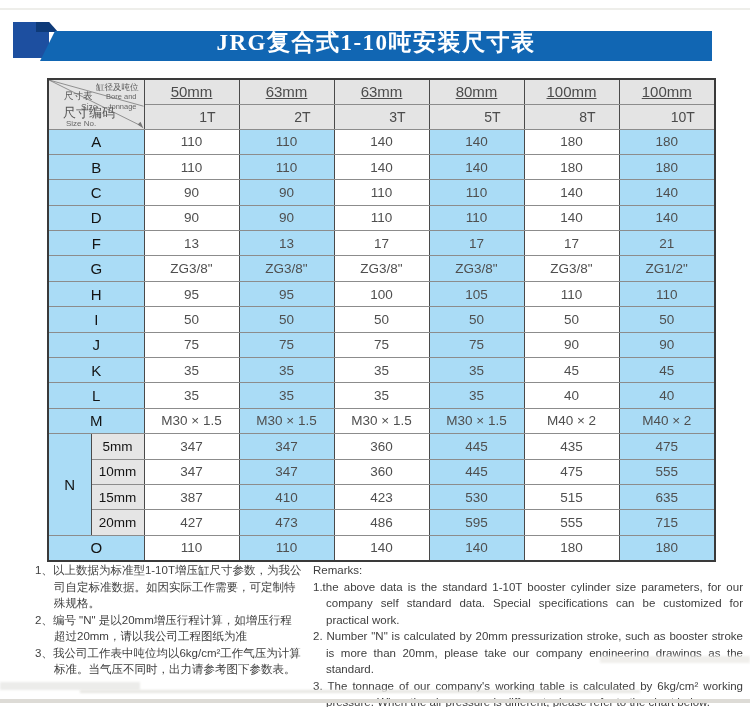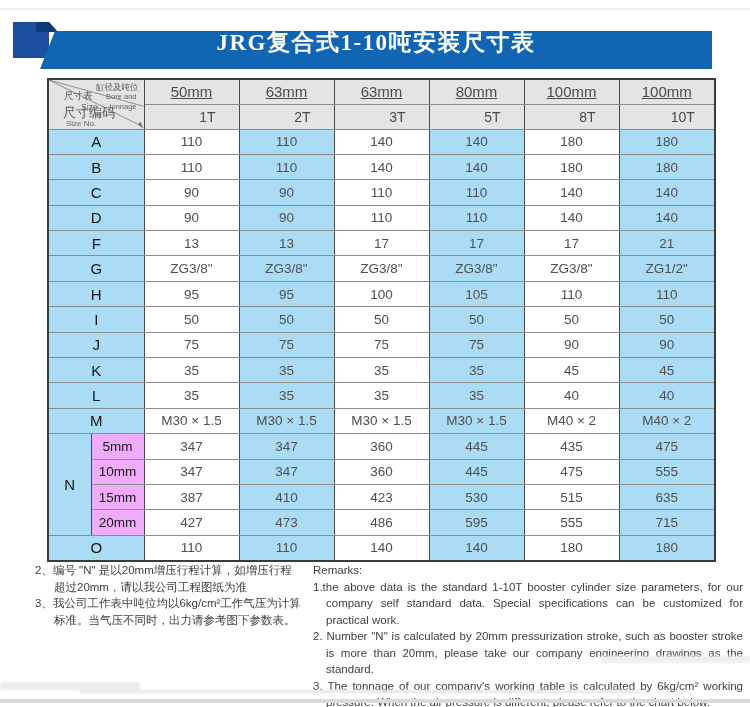--- a/index.html
+++ b/index.html
@@ -2,38 +2,38 @@
 <html><head>
 <meta charset="utf-8">
 <style>
   html,body{margin:0;padding:0;}
   body{width:750px;height:707px;background:#ffffff;position:relative;overflow:hidden;
        font-family:"Liberation Sans",sans-serif;}
   
   .banner-square{position:absolute;left:13px;top:22px;width:36px;height:36px;background:#1d4fa0;z-index:1;}
   .banner-fold{position:absolute;left:36px;top:22px;width:22px;height:10px;background:#0e3a78;
        clip-path:polygon(0 0,60% 0,100% 100%,0 100%);z-index:1;}
-  .banner{position:absolute;left:40px;top:31px;width:672px;height:38px;background:#1166b3;z-index:2;
+  .banner{position:absolute;left:40px;top:31px;width:672px;height:30px;background:#1166b3;z-index:2;
        clip-path:polygon(15px 0,100% 0,100% 100%,0 100%);
        color:#fff;text-align:center;font-family:"Liberation Serif",serif;font-weight:bold;}
   .banner-title{font-size:23px;line-height:24px;letter-spacing:1.5px;margin-top:0;}
   .banner-subtitle{font-size:13.5px;line-height:13px;letter-spacing:0.4px;}
   
   table.dim-table{position:absolute;left:47px;top:78px;width:667px;height:482px;
        border-collapse:collapse;table-layout:fixed;border:2px solid #3a3a3a;}
   .dim-table th,.dim-table td{border-left:1px solid #4a4a4a;border-right:1px solid #4a4a4a;
        border-top:1px solid #8c8c8c;border-bottom:1px solid #8c8c8c;
        padding:0;text-align:center;vertical-align:middle;overflow:hidden;white-space:nowrap;}
   thead tr{height:25px;}
   tbody tr{height:25.4px;}
   thead th{background:#e4e4e4;color:#4b4b4b;font-weight:normal;}
   th.bore{font-size:15px;text-decoration:underline;}
   th.ton{font-size:14px;padding-left:32px;}
   td.lbl{background:#aadcf6;color:#141414;font-size:15px;}
-  td.sub{background:#f0abfc;color:#141414;font-size:13.5px;}
+  td.sub{background:#e5e5e5;color:#141414;font-size:13.5px;}
   td.d{background:#ffffff;color:#4f4f4f;font-size:13.5px;}
   td.d.alt{background:#aadcf6;}
   th.corner{position:relative;padding:0;}
   .corner-svg{position:absolute;left:0;top:0;width:100%;height:100%;}
   .corner span{position:absolute;color:#555;line-height:10px;padding-left:8px;}
   .c-size-cn{left:7px;top:11px;font-size:9.5px;}
   .c-size-en{left:24px;top:22px;font-size:8.5px;color:#666 !important;}
   .c-bore-cn{right:5px;top:2px;font-size:8.5px;}
   .c-bore-en{right:7px;top:12px;font-size:7.5px;width:42px;text-align:right;line-height:8px;color:#666 !important;white-space:normal;}
   .c-no-cn{left:6px;top:28px;font-size:13px;}
@@ -259,20 +259,21 @@
         <td class="d alt">140</td>
         <td class="d">180</td>
         <td class="d alt">180</td>
       </tr>
     </tbody>
 </table>
 
 <div class="remarks">
   <div class="remarks-cn">
     <div id="cn-items">
+        <div class="cn-item">1、以上数据为标准型1-10T增压缸尺寸参数，为我公司自定标准数据。如因实际工作需要，可定制特殊规格。</div>
         <div class="cn-item">2、编号 "N" 是以20mm增压行程计算，如增压行程超过20mm，请以我公司工程图纸为准</div>
         <div class="cn-item">3、我公司工作表中吨位均以6kg/cm²工作气压为计算标准。当气压不同时，出力请参考图下参数表。</div>
       </div>
   </div>
   <div class="remarks-en">
     <div class="r-head">Remarks:</div>
     <div id="en-items">
         <div class="en-item">1.the above data is the standard 1-10T booster cylinder size parameters, for our company self standard data. Special specifications can be customized for practical work.</div>
         <div class="en-item">2. Number "N" is calculated by 20mm pressurization stroke, such as booster stroke is more than 20mm, please take our company engineering drawings as the standard.</div>
         <div class="en-item">3. The tonnage of our company's working table is calculated by 6kg/cm² working pressure. When the air pressure is different, please refer to the chart below.</div>

